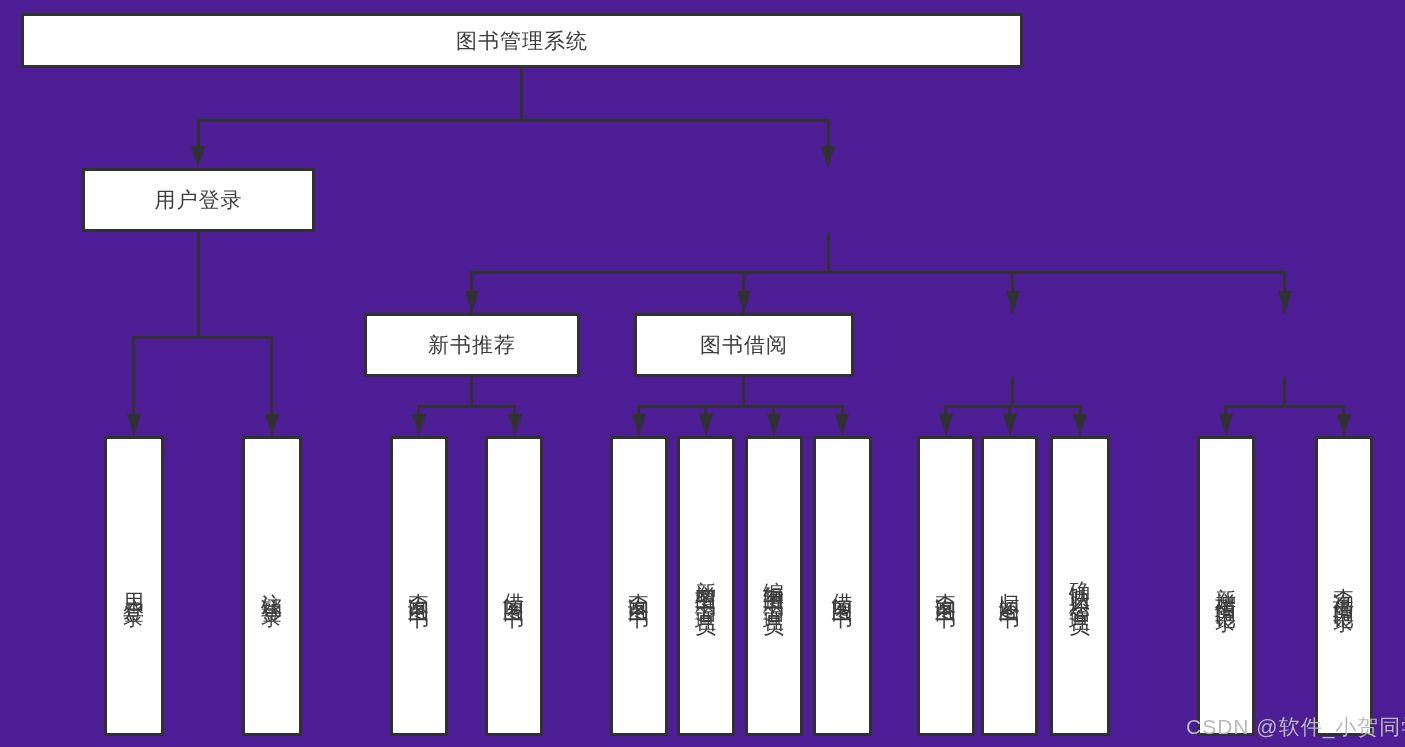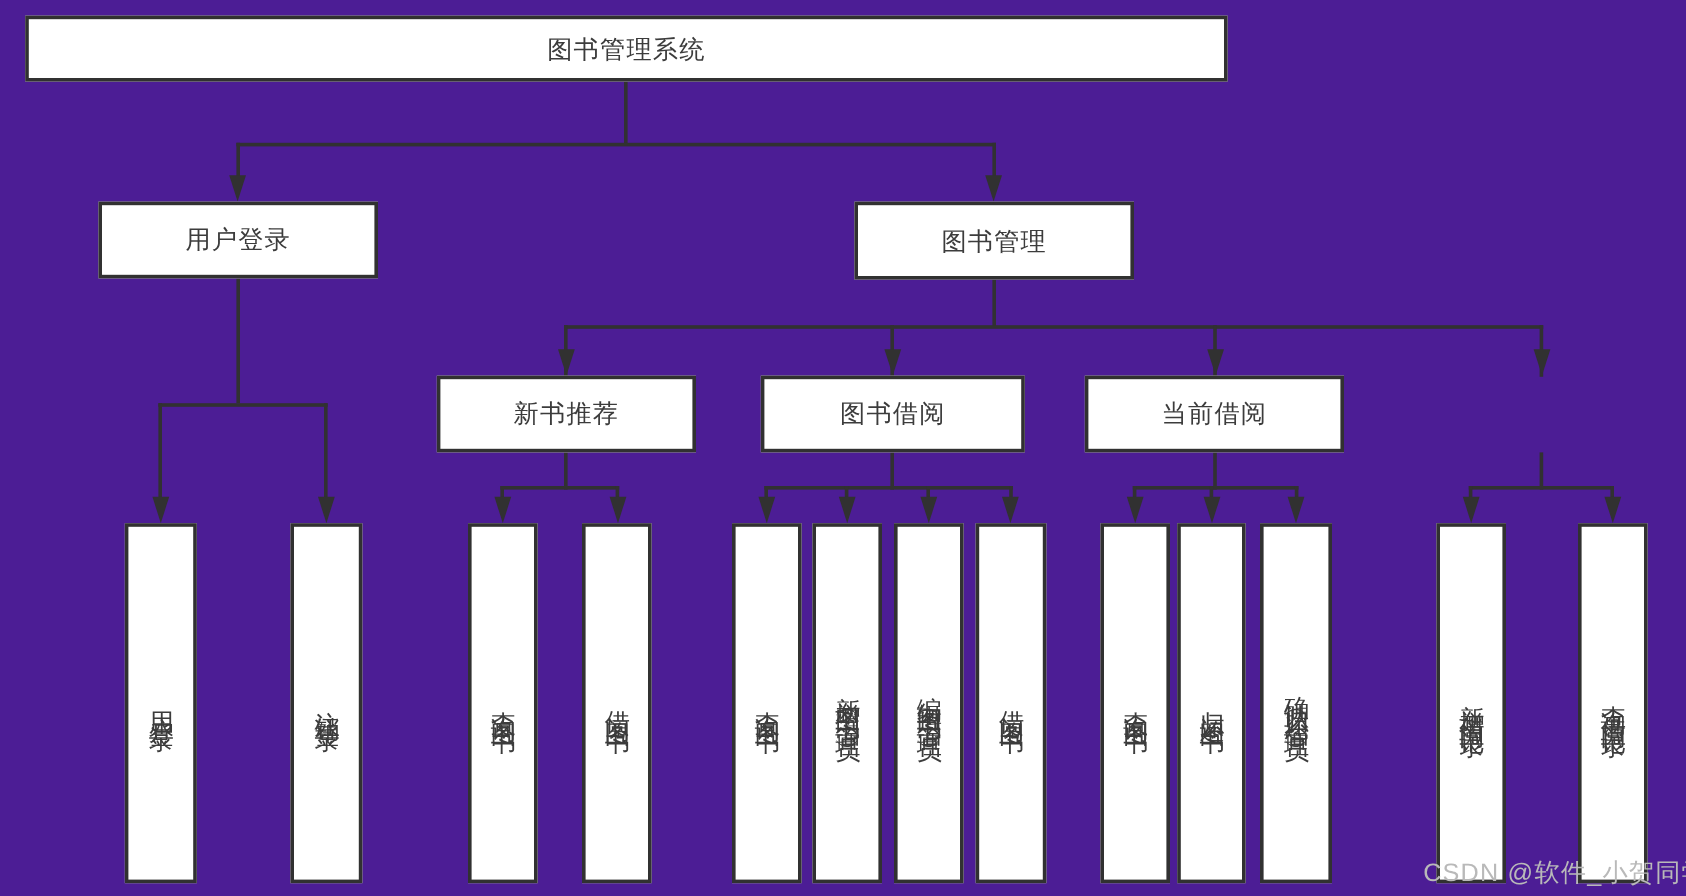--- a/index.html
+++ b/index.html
@@ -74,21 +74,20 @@
   <div class="box" style="left:21px; top:13px; width:1002px; height:55px;">图书管理系统</div>
 
   <div class="vline" style="left:520px; top:68px; height:53px;"></div>
   <div class="hline" style="left:197px; top:119px; width:633px;"></div>
   <div class="vline" style="left:197px; top:119px; height:30px;"></div>
   <div class="arrow" style="left:191px; top:146px;"></div>
   <div class="vline" style="left:827px; top:119px; height:30px;"></div>
   <div class="arrow" style="left:821px; top:146px;"></div>
 
   <div class="box" style="left:82px; top:168px; width:233px; height:64px;">用户登录</div>
-  <div class="box" style="left:712px; top:168px; width:233px; height:65px;">图书管理</div>
 
   <div class="vline" style="left:197px; top:232px; height:104px;"></div>
   <div class="hline" style="left:132px; top:336px; width:141px;"></div>
   <div class="vline" style="left:132px; top:336px; height:82px;"></div>
   <div class="arrow" style="left:127px; top:414px;"></div>
   <div class="vline" style="left:270px; top:336px; height:82px;"></div>
   <div class="arrow" style="left:265px; top:414px;"></div>
 
   <div class="vline" style="left:827px; top:233px; height:40px;"></div>
   <div class="hline" style="left:470px; top:271px; width:816px;"></div>
@@ -96,21 +95,20 @@
   <div class="arrow" style="left:465px; top:291px;"></div>
   <div class="vline" style="left:742px; top:271px; height:43px;"></div>
   <div class="arrow" style="left:737px; top:291px;"></div>
   <div class="vline" style="left:1011px; top:271px; height:43px;"></div>
   <div class="arrow" style="left:1006px; top:291px;"></div>
   <div class="vline" style="left:1283px; top:271px; height:43px;"></div>
   <div class="arrow" style="left:1278px; top:291px;"></div>
 
   <div class="box" style="left:364px; top:313px; width:216px; height:64px;">新书推荐</div>
   <div class="box" style="left:634px; top:313px; width:220px; height:64px;">图书借阅</div>
-  <div class="box" style="left:904px; top:313px; width:216px; height:64px;">当前借阅</div>
 
   <div class="vline" style="left:470px; top:377px; height:31px;"></div>
   <div class="hline" style="left:417px; top:405px; width:99px;"></div>
   <div class="vline" style="left:417px; top:405px; height:13px;"></div>
   <div class="arrow" style="left:412px; top:414px;"></div>
   <div class="vline" style="left:513px; top:405px; height:13px;"></div>
   <div class="arrow" style="left:508px; top:414px;"></div>
 
   <div class="vline" style="left:742px; top:377px; height:31px;"></div>
   <div class="hline" style="left:637px; top:405px; width:207px;"></div>

